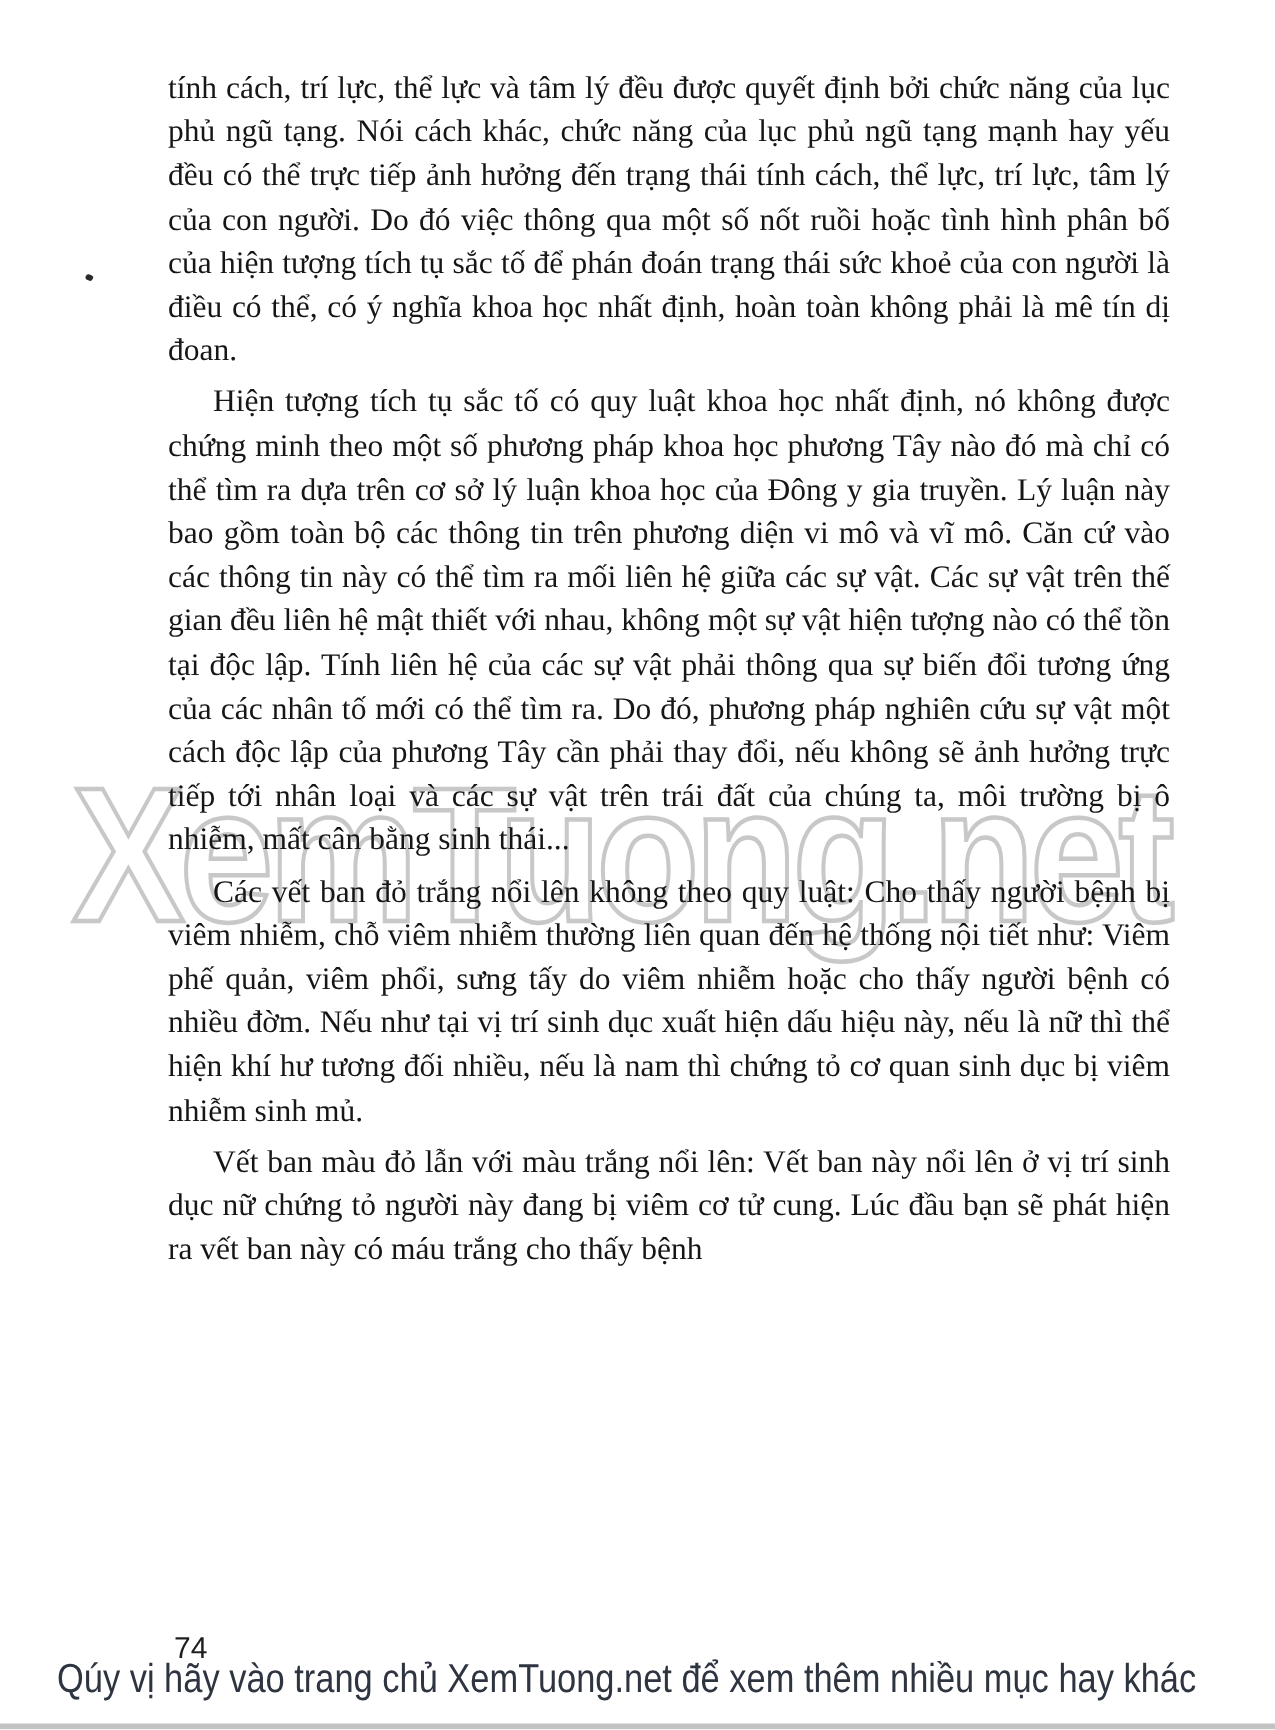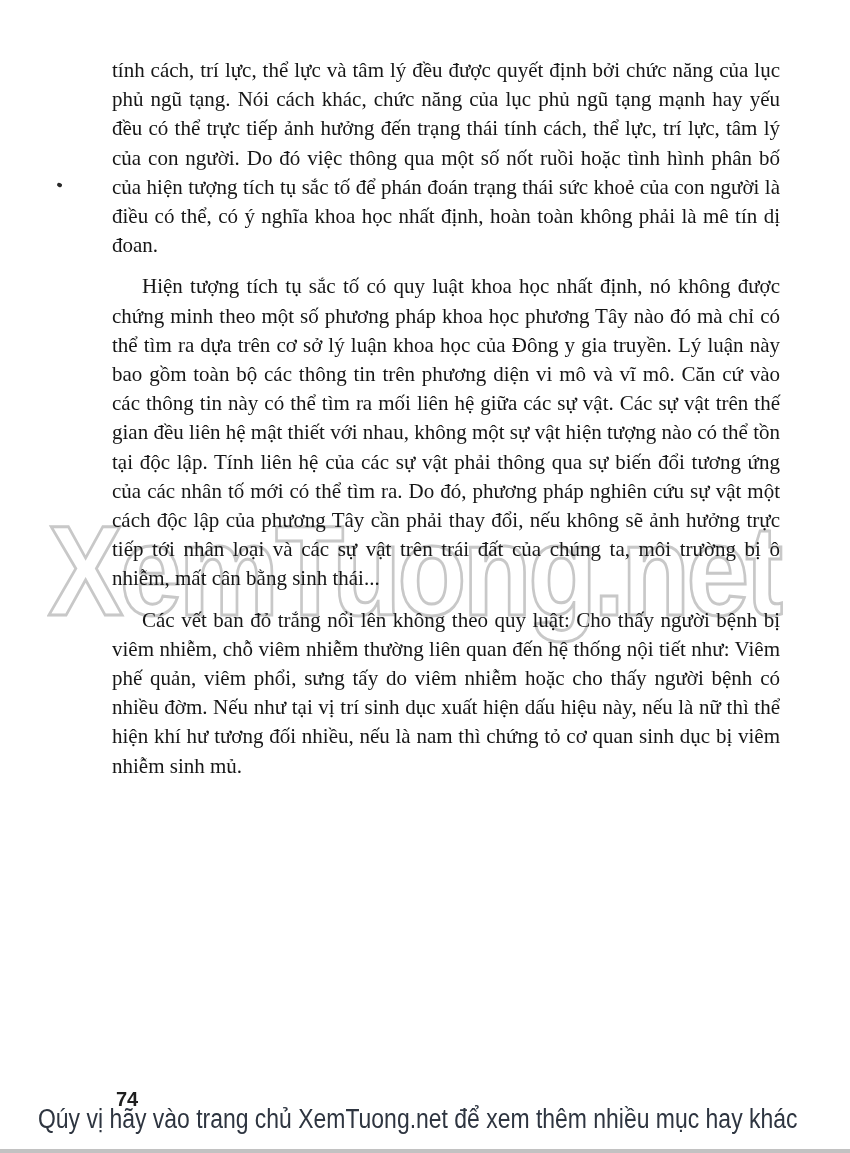--- a/index.html
+++ b/index.html
@@ -29,37 +29,37 @@
   .text-block{
     position:absolute;
     left:112px;top:44px;
     width:668px;
     color:#161616;
     font-size:21px;
     line-height:29.2px;
     text-align:justify;
     z-index:2;
   }
-  .para{margin:12px 0 5px 0;text-indent:30px;}
+  .para{margin:0 0 5px 0;text-indent:30px;}
   .para.first{text-indent:0;}
   
   .speck{
     position:absolute;
     left:57px;top:183px;
     width:5px;height:4px;
     background:#2a2a2a;
     border-radius:60% 40% 50% 50%;
     transform:rotate(25deg);
     z-index:2;
   }
   .page-number{
     position:absolute;
     left:116px;top:1088px;
     font-family:"Liberation Sans", sans-serif;
-    font-weight:bold;
+    font-weight:normal;
     font-size:20px;
     color:#1e1e1e;
     z-index:4;
   }
   .footer-note{
     position:absolute;
     left:38px;top:1104px;
     font-family:"Liberation Sans", sans-serif;
     font-size:27px;
     color:#2e3540;
@@ -82,20 +82,21 @@
 <div class="page">
 
   <div class="watermark">XemTuong.net</div>
 
   <div class="speck"></div>
 
   <main class="text-block">
     <p class="para first">tính cách, trí lực, thể lực và tâm lý đều được quyết định bởi chức năng của lục phủ ngũ tạng. Nói cách khác, chức năng của lục phủ ngũ tạng mạnh hay yếu đều có thể trực tiếp ảnh hưởng đến trạng thái tính cách, thể lực, trí lực, tâm lý của con người. Do đó việc thông qua một số nốt ruồi hoặc tình hình phân bố của hiện tượng tích tụ sắc tố để phán đoán trạng thái sức khoẻ của con người là điều có thể, có ý nghĩa khoa học nhất định, hoàn toàn không phải là mê tín dị đoan.</p>
     <p class="para">Hiện tượng tích tụ sắc tố có quy luật khoa học nhất định, nó không được chứng minh theo một số phương pháp khoa học phương Tây nào đó mà chỉ có thể tìm ra dựa trên cơ sở lý luận khoa học của Đông y gia truyền. Lý luận này bao gồm toàn bộ các thông tin trên phương diện vi mô và vĩ mô. Căn cứ vào các thông tin này có thể tìm ra mối liên hệ giữa các sự vật. Các sự vật trên thế gian đều liên hệ mật thiết với nhau, không một sự vật hiện tượng nào có thể tồn tại độc lập. Tính liên hệ của các sự vật phải thông qua sự biến đổi tương ứng của các nhân tố mới có thể tìm ra. Do đó, phương pháp nghiên cứu sự vật một cách độc lập của phương Tây cần phải thay đổi, nếu không sẽ ảnh hưởng trực tiếp tới nhân loại và các sự vật trên trái đất của chúng ta, môi trường bị ô nhiễm, mất cân bằng sinh thái...</p>
     <p class="para">Các vết ban đỏ trắng nổi lên không theo quy luật: Cho thấy người bệnh bị viêm nhiễm, chỗ viêm nhiễm thường liên quan đến hệ thống nội tiết như: Viêm phế quản, viêm phổi, sưng tấy do viêm nhiễm hoặc cho thấy người bệnh có nhiều đờm. Nếu như tại vị trí sinh dục xuất hiện dấu hiệu này, nếu là nữ thì thể hiện khí hư tương đối nhiều, nếu là nam thì chứng tỏ cơ quan sinh dục bị viêm nhiễm sinh mủ.</p>
+    <p class="para">Vết ban màu đỏ lẫn với màu trắng nổi lên: Vết ban này nổi lên ở vị trí sinh dục nữ chứng tỏ người này đang bị viêm cơ tử cung. Lúc đầu bạn sẽ phát hiện ra vết ban này có máu trắng cho thấy bệnh</p>
   </main>
 
   <div class="page-number">74</div>
 
   <div class="footer-note">Qúy vị hãy vào trang chủ XemTuong.net để xem thêm nhiều mục hay khác</div>
 
   <div class="bottom-edge"></div>
 
 </div>
 

